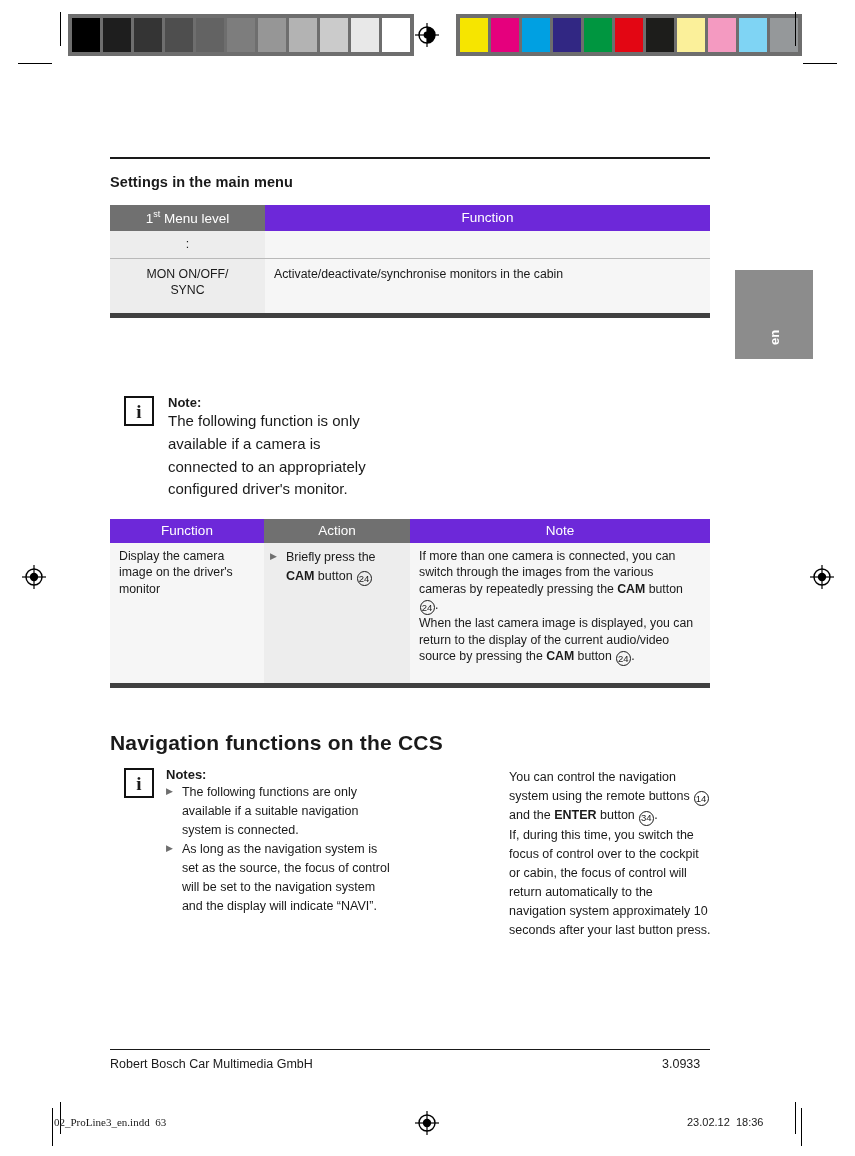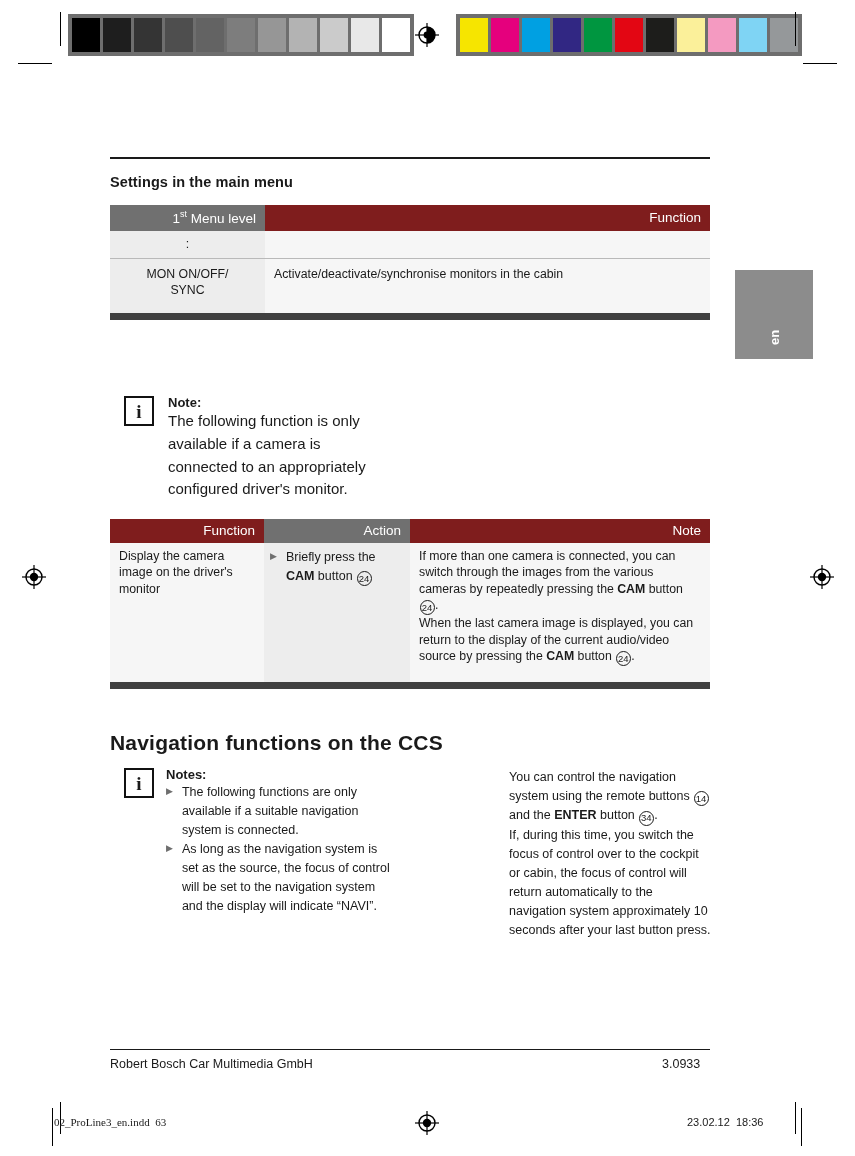--- a/index.html
+++ b/index.html
@@ -37,29 +37,29 @@
   .head-rule { position: absolute; left: 110px; top: 157px; width: 600px;
                height: 2px; background: #1a1a1a; }
 
   
   .h3 { position: absolute; font-size: 14.5px; font-weight: bold; letter-spacing: .1px; }
   .h2 { position: absolute; font-size: 21px; font-weight: bold; letter-spacing: .2px; }
 
   
   .tbl { position: absolute; border-collapse: collapse; table-layout: fixed; }
   .tbl th { color: #ffffff; font-weight: normal; font-size: 13.5px;
-            text-align: right; padding: 4px 9px 5px; vertical-align: middle; }
+            text-align: center; padding: 4px 9px 5px; vertical-align: middle; }
   .tbl td { font-size: 12.3px; line-height: 1.33; padding: 5px 9px 6px;
             vertical-align: top; }
   .th-dark { background: #707070; }
-  .th-mid  { background: #7f1d1d; }
+  .th-mid  { background: #6d28d9; }
   .cell-shade { background: #ededed; }
   .cell-light { background: #f6f6f6; }
   .row-line { border-top: 1px solid #b9b9b9; }
-  .tbl-bottom { border-bottom: 7px solid #404040; }
+  .tbl-bottom { border-bottom: 5px solid #404040; }
   .ctr { text-align: center; }
   .dots { font-size: 13px; letter-spacing: 0; }
 
   
   .infobox { position: absolute; }
   .info-icon {
     width: 30px; height: 30px; border: 2px solid #111;
     display: flex; align-items: center; justify-content: center;
     font-size: 19px; font-weight: bold; line-height: 1; font-family: "Liberation Serif", serif;
   }

